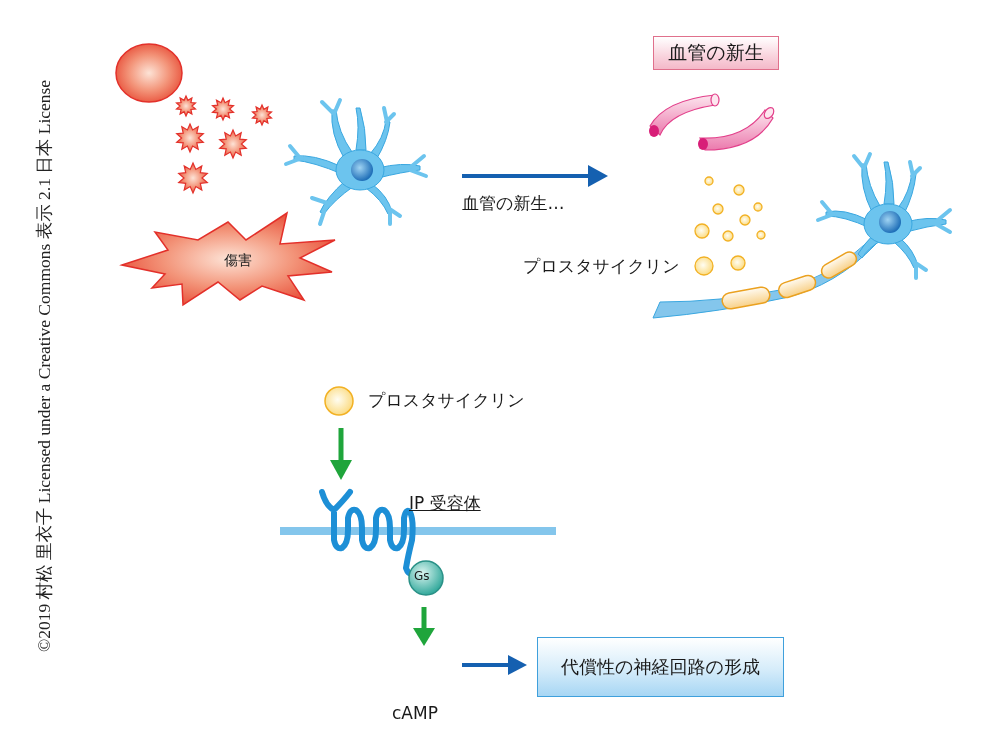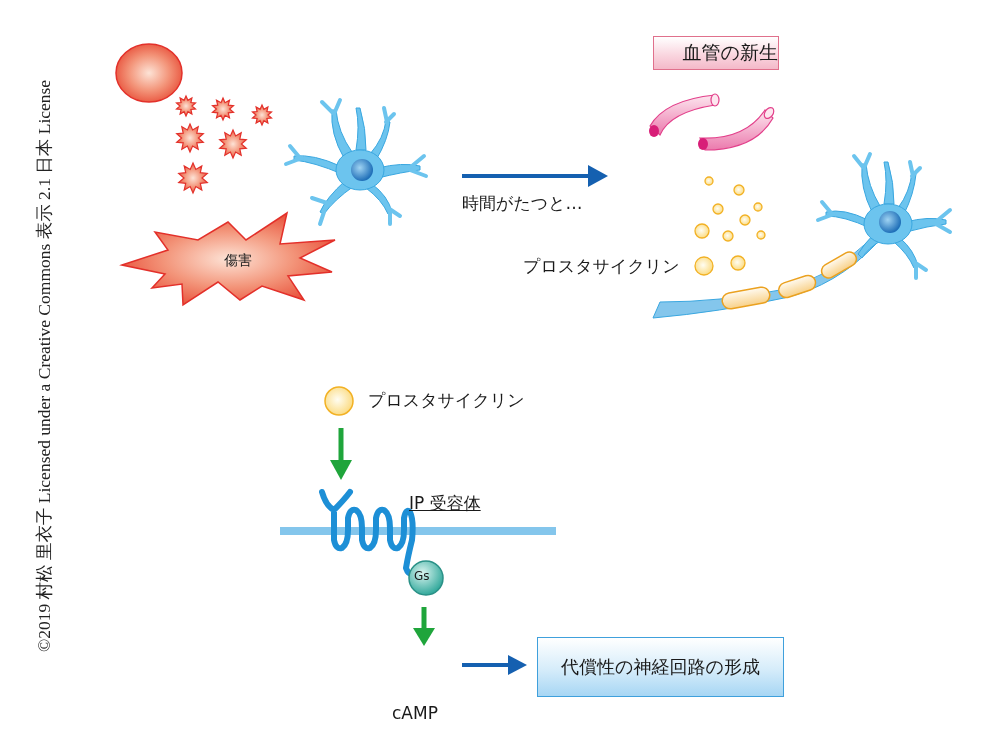--- a/index.html
+++ b/index.html
@@ -10,21 +10,21 @@
     .license {
       position: absolute; left: 44px; top: 366px;
       transform: translate(-50%, -50%) rotate(-90deg);
       font-family: "Liberation Serif", "DejaVu Serif", serif;
       font-size: 17.5px; white-space: nowrap; color: #222;
     }
     .vessel-box {
       position: absolute; left: 653px; top: 36px; width: 126px; height: 34px;
       border: 1.5px solid #e0708c; box-sizing: border-box;
       background: linear-gradient(#ffffff, #f9d3dd 60%, #f4b9c9);
-      display: flex; align-items: center; justify-content: flex-end;
+      display: flex; align-items: center; justify-content: center;
       font-size: 19px;
     }
     .outcome-box {
       position: absolute; left: 537px; top: 637px; width: 247px; height: 60px;
       border: 1.5px solid #3fa0dc; box-sizing: border-box;
       background: linear-gradient(#ffffff, #d5ecfa 55%, #a7d6f4);
       display: flex; flex-direction: column; align-items: center; justify-content: center;
       font-size: 18px; line-height: 1.3;
     }
   </style>
@@ -163,21 +163,21 @@
   <line x1="424" y1="607" x2="424" y2="630" stroke="#1fa53b" stroke-width="5"></line>
   <polygon points="413,628 435,628 424,646" fill="#1fa53b"></polygon>
 
   <line x1="462" y1="665" x2="512" y2="665" stroke="#1560b0" stroke-width="4"></line>
   <polygon points="508,655 527,665 508,675" fill="#1560b0"></polygon>
 </svg>
 
 <div class="license">©2019 村松 里衣子 Licensed under a Creative Commons 表示 2.1 日本 License</div>
 
 <div class="lbl" style="left:224px; top:253px; font-size:14px;">傷害</div>
-<div class="lbl" style="left:462px; top:195px;">時間がたつと…</div>
+<div class="lbl" style="left:462px; top:195px;">血管の新生…</div>
 <div class="vessel-box">
     <span>血管の新生</span>
   </div>
 <div class="lbl" style="left:523px; top:258px;">プロスタサイクリン</div>
 
 <div class="lbl" style="left:368px; top:392px;">プロスタサイクリン</div>
 <div class="lbl" style="left:409px; top:495px;text-decoration:underline;">IP 受容体</div>
 <div class="lbl" style="left:414px; top:570px; font-size:12px;">Gs</div>
 <div class="lbl" style="left:392px; top:657px;margin-top:48px;">cAMP</div>
 

